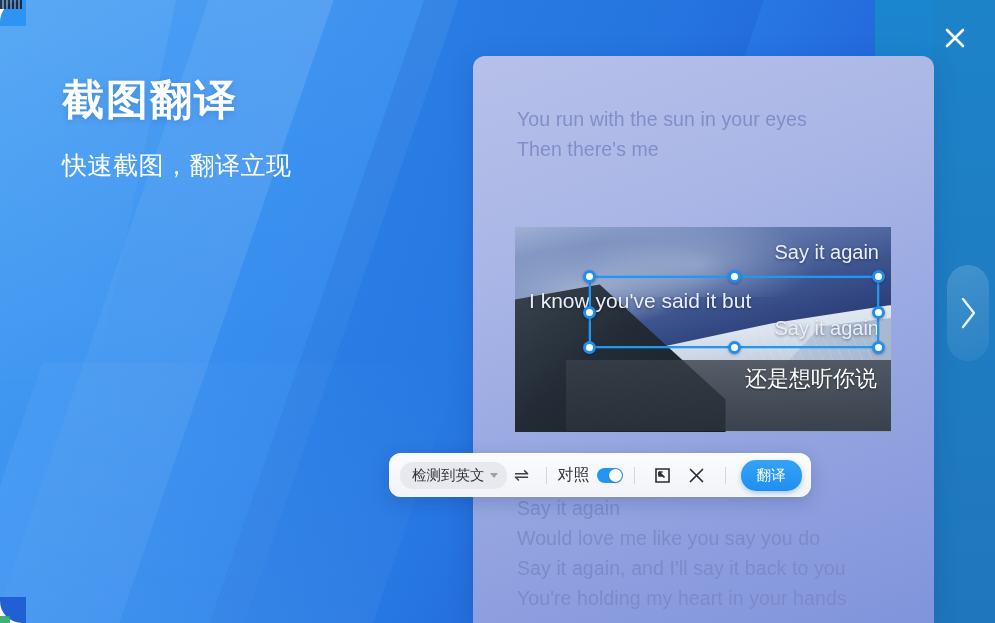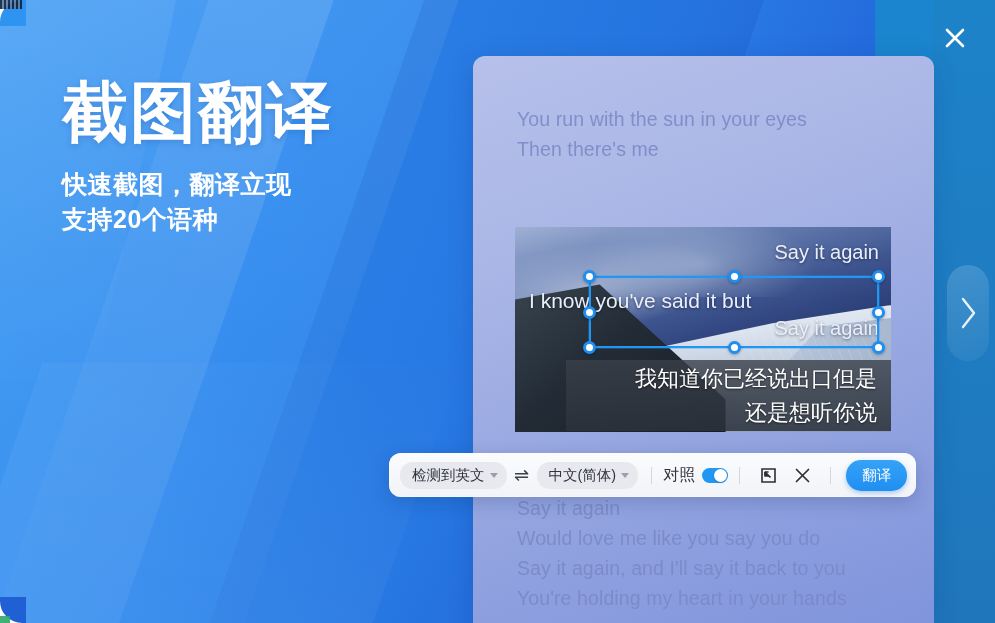--- a/index.html
+++ b/index.html
@@ -65,24 +65,24 @@
     opacity:.92;
   }
   .bl-artifact {
     position:absolute; bottom:0; left:0; width:10px; height:7px;
     background:#2aa86a; opacity:.9;
   }
 
   
   .promo { position:absolute; left:62px; top:78px; width:400px; color:#fff; }
   .promo-title {
-    font-size:66px; line-height:1.06; font-weight:700; letter-spacing:2px;
+    font-size:42px; line-height:1.06; font-weight:700; letter-spacing:2px;
     text-shadow:0 2px 6px rgba(0,40,110,.18);
   }
-  .promo-sub { margin-top:19px; font-size:25px; line-height:1.42; font-weight:700; letter-spacing:.5px; }
+  .promo-sub { margin-top:25px; font-size:25px; line-height:1.42; font-weight:400; letter-spacing:.5px; }
   .promo-sub div { white-space:nowrap; }
 
   
   .card {
     position:absolute; left:473px; top:56px; width:461px; height:567px;
     border-radius:12px 12px 0 0;
     background:linear-gradient(160deg,#b6c0ea 0%,#aab6e6 30%,#93a4e0 66%,#8094dc 100%);
     overflow:hidden;
     box-shadow:0 6px 26px rgba(12,40,110,.18);
   }
@@ -244,21 +244,20 @@
   <div class="facet facet-c"></div>
   <div class="facet facet-d"></div>
   <div class="facet facet-e"></div>
   <div class="bg-right-slab"></div>
   <div class="bg-right-slab2"></div>
 
   <div class="promo">
     <div class="promo-title">截图翻译</div>
     <div class="promo-sub">
       <div>快速截图，翻译立现</div>
-      <div>支持20个语种</div>
     </div>
   </div>
 
   <div class="card">
 
     <div class="lyrics">
       <div class="lyrics-line">You run with the sun in your eyes</div>
       <div class="lyrics-line">Then there's me</div>
     </div>
 
@@ -281,45 +280,40 @@
     <div class="lyrics lower" style="top:437px;">
       <div class="lyrics-line">Say it again</div>
       <div class="lyrics-line">Would love me like you say you do</div>
       <div class="lyrics-line">Say it again, and I'll say it back to you</div>
       <div class="lyrics-line">You're holding my heart in your hands</div>
 
     </div>
   </div>
 
   <div class="trans-overlay">
-    <div>我知道你已经说出口但是</div>
     <div>还是想听你说</div>
   </div>
 
   <div class="sel-box">
     <span class="handle h-tl"></span>
     <span class="handle h-tc"></span>
     <span class="handle h-tr"></span>
     <span class="handle h-ml"></span>
     <span class="handle h-mr"></span>
     <span class="handle h-bl"></span>
     <span class="handle h-bc"></span>
     <span class="handle h-br"></span>
   </div>
 
   <div class="toolbar">
     <div class="lang-pill">
       <span>检测到英文</span>
       <span class="caret"></span>
     </div>
     <div class="swap-icon">⇌</div>
-    <div class="lang-pill">
-      <span>中文(简体)</span>
-      <span class="caret"></span>
-    </div>
     <div class="divider"></div>
     <div class="contrast-group">
       <span>对照</span>
       <span class="switch">
         <span class="knob"></span>
       </span>
     </div>
     <div class="divider"></div>
     <div class="tool-icon">
       <svg width="17" height="17" viewBox="0 0 17 17" fill="none">

